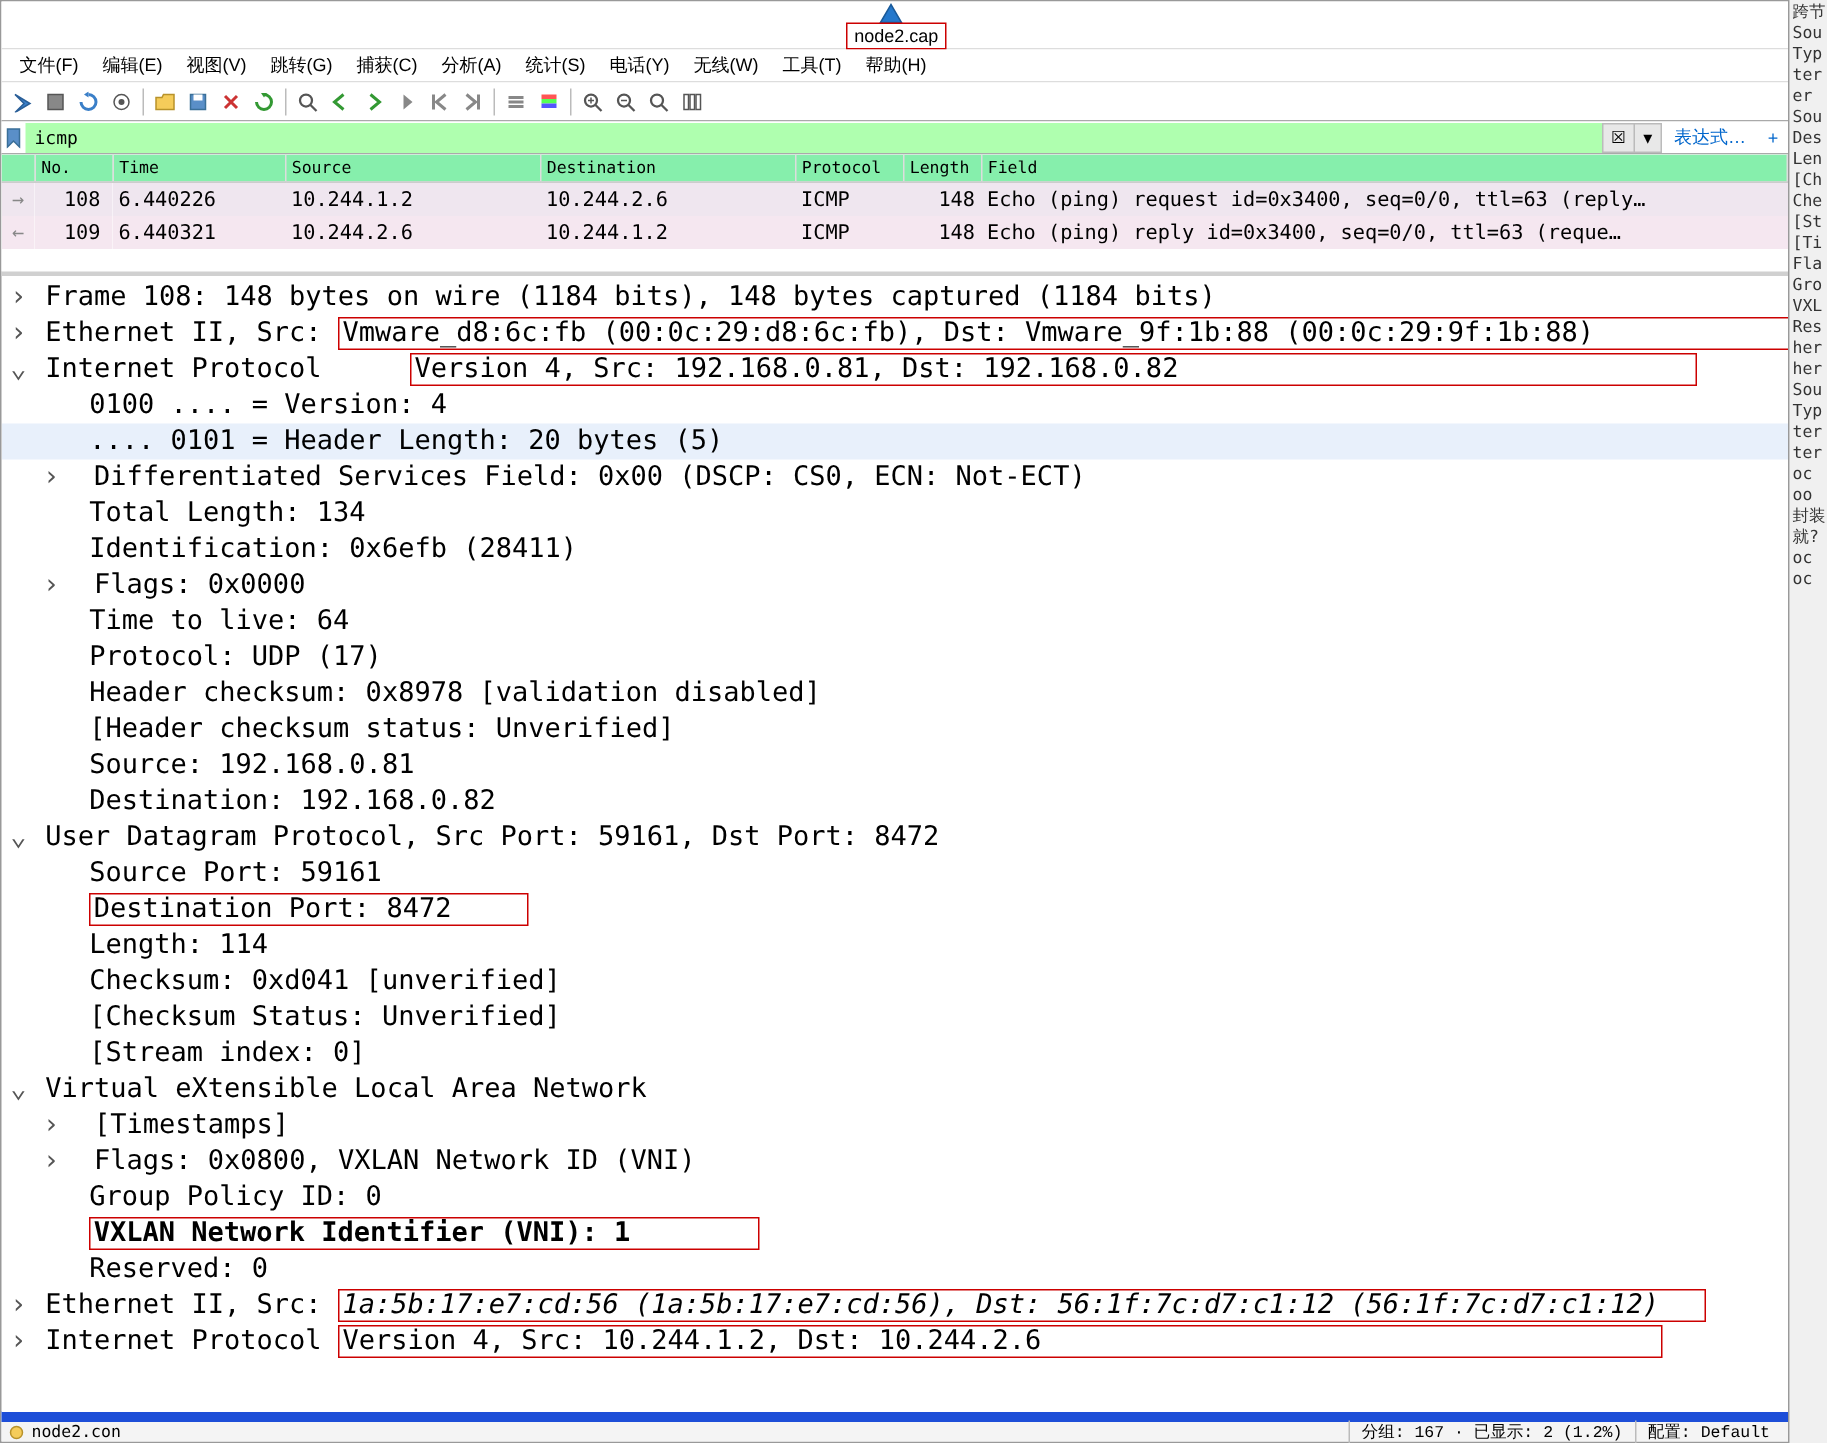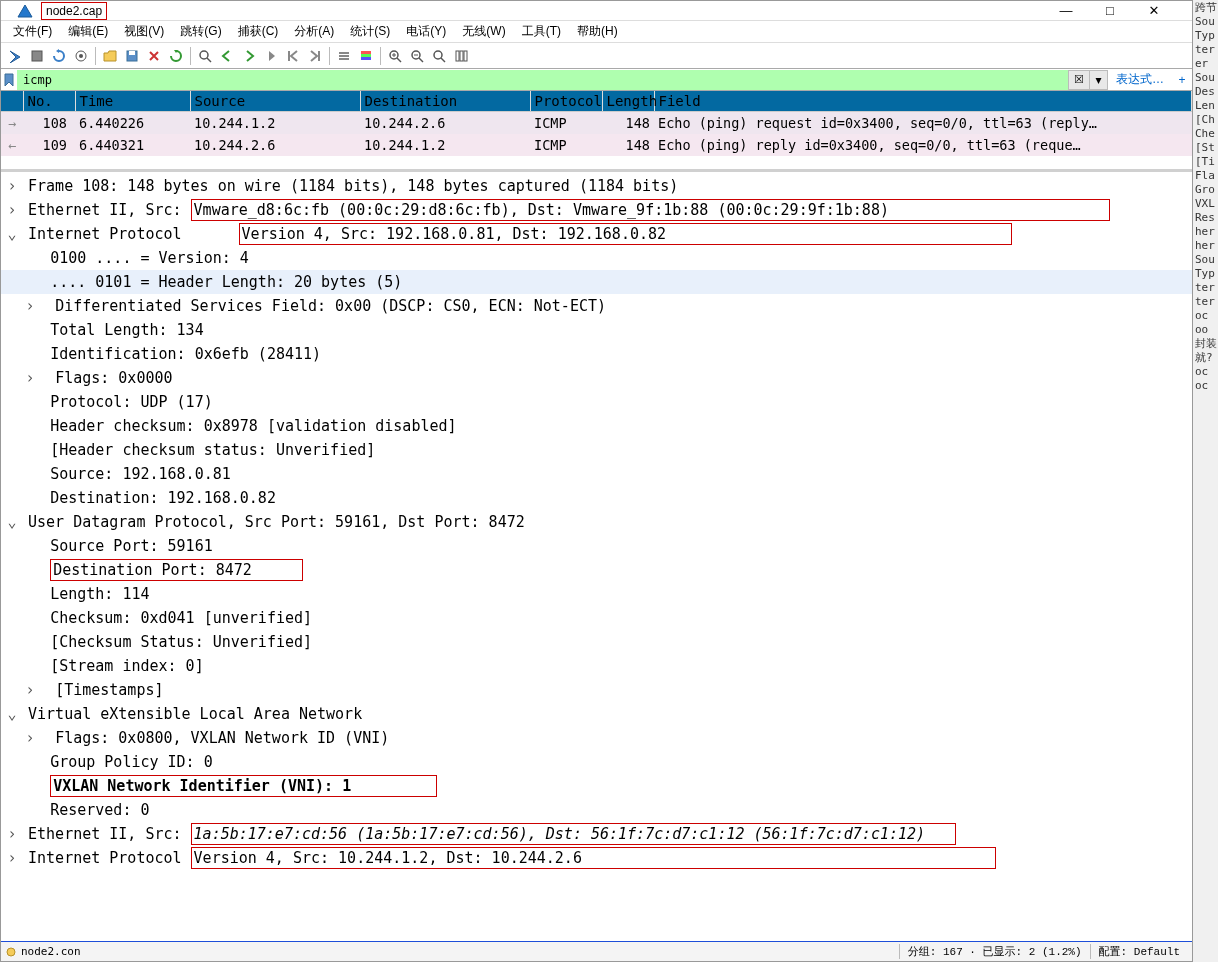--- a/index.html
+++ b/index.html
@@ -1,21 +1,21 @@
 <!DOCTYPE html>
 <html><head>
 <meta charset="utf-8">
 <style>
 * { margin: 0; padding: 0; box-sizing: border-box; }
 body { font-family: "Microsoft YaHei", "Segoe UI", Tahoma, sans-serif; font-size: 12px; background: #f0f0f0; overflow: hidden; width: 1218px; height: 962px; }
 .window { width: 1193px; height: 962px; background: #fff; border: 1px solid #999; position: relative; display: flex; flex-direction: column; }
 .background-text { position: absolute; left: 1195px; top: 1px; width: 23px; font-size: 11px; color: #333; line-height: 14px; font-family: Consolas, monospace; }
 
 
-.titlebar { height: 20px; background: #fff; display: flex; align-items: center; padding: 0 16px; border-bottom: 1px solid #ddd; }
+.titlebar { height: 32px; background: #fff; display: flex; align-items: center; padding: 0 5px; border-bottom: 1px solid #ddd; flex-direction: column; }
 .titlebar .app-icon { width: 16px; height: 16px; margin-right: 6px; }
 .titlebar .title { flex: 1; font-size: 12px; padding-left: 2px; }
 .titlebar .title .boxed { border: 1.5px solid #c00; padding: 1px 4px; }
 .titlebar .winbtns { display: flex; }
 .titlebar .winbtns .btn { width: 44px; height: 24px; display: flex; align-items: center; justify-content: center; font-size: 13px; color: #000; cursor: pointer; }
 
 
 .menubar { height: 22px; background: #fff; display: flex; align-items: center; padding: 0 4px; border-bottom: 1px solid #ddd; font-size: 12px; }
 .menubar .item { padding: 2px 8px; cursor: pointer; }
 
@@ -29,38 +29,38 @@
 .filterbar .bookmark { width: 16px; height: 18px; display: flex; align-items: center; justify-content: center; cursor: pointer; }
 .filterbar input { flex: 1; height: 20px; border: none; background: #afffaf; padding: 0 6px; font-family: Consolas, monospace; font-size: 12px; outline: none; }
 .filterbar .clearbtn { width: 22px; height: 20px; background: #e8e8e8; border: 1px solid #bbb; cursor: pointer; display:flex;align-items:center;justify-content:center;font-size:11px;}
 .filterbar .dropbtn { width: 18px; height: 20px; background: #e8e8e8; border: 1px solid #bbb; border-left:none; cursor: pointer; display:flex;align-items:center;justify-content:center;}
 .filterbar .exprlabel { padding: 0 8px; color: #06c; cursor: pointer; font-size: 12px; }
 .filterbar .plus { width: 20px; text-align:center; color: #06c; cursor: pointer; }
 
 
 .packetlist { height: 78px; overflow: hidden; background: #fff; }
 .packetlist table { width: 100%; border-collapse: collapse; table-layout: fixed; }
-.packetlist th { text-align: left; font-weight: normal; font-size: 14px; background: #0369a1; border-right: 1px solid #ddd; border-bottom: 1px solid #ccc; padding: 2px 4px; height: 18px; font-family: Consolas, monospace; }
+.packetlist th { text-align: left; font-weight: normal; font-size: 11px; background: #86efac; border-right: 1px solid #ddd; border-bottom: 1px solid #ccc; padding: 2px 4px; height: 18px; font-family: Consolas, monospace; }
 .packetlist td { font-family: Consolas, "Lucida Console", monospace; font-size: 13.5px; padding: 3px 4px; white-space: nowrap; overflow: hidden; }
 .packetlist tr.req { background: #efe6ef; }
 .packetlist tr.rep { background: #f5e7f0; }
 .packetlist .arrow { font-family: Consolas, monospace; color: #888; text-align:center; }
 
 
 .details { flex: 1; overflow-y: auto; background: #fff; border-top: 3px solid #d0d0d0; padding: 2px 0; position: relative; }
 .details::-webkit-scrollbar { width: 16px; }
 .details::-webkit-scrollbar-track { background: #f0f0f0; }
 .details::-webkit-scrollbar-thumb { background: #c0c0c0; border: 1px solid #a0a0a0; }
-.details .line { font-family: Consolas, "Lucida Console", monospace; font-size: 15px; line-height: 24px; white-space: pre; padding-left: 4px; position: relative; }
+.details .line { font-family: Consolas, "Lucida Console", monospace; font-size: 18px; line-height: 24px; white-space: pre; padding-left: 4px; position: relative; }
 .details .line.selected { background: #e8f0fb; }
 .details .toggle { display: inline-block; width: 14px; text-align: center; cursor: pointer; color: #555; user-select: none; }
 .details .redbox { border: 1.5px solid #c00; padding: 0px 2px; display: inline-block; line-height: 20px; }
 
 
-.statusbar { height: 20px; border-top: 1px solid #1d4ed8; background: #f4f4f4; display: flex; align-items: center; font-size: 11px; padding: 0 4px; }
+.statusbar { height: 20px; border-top: 7px solid #1d4ed8; background: #f4f4f4; display: flex; align-items: center; font-size: 11px; padding: 0 4px; }
 .statusbar .filechip { display:flex; align-items:center; gap:4px; }
 .statusbar .spacer { flex: 1; }
 .statusbar .seg { border-left: 1px solid #bbb; padding: 0 8px; font-family: Liberation Mono, monospace; }
 
 svg { display: block; }
 </style>
 </head>
 <body>
 
 <div class="window">
@@ -284,34 +284,35 @@
   <div class="details">
     <div class="line"><span class="toggle">›</span> <span>Frame 108: 148 bytes on wire (1184 bits), 148 bytes captured (1184 bits)</span></div>
     <div class="line"><span class="toggle">›</span> <span>Ethernet II, Src:</span> <span class="redbox" style="padding-right:220px;">Vmware_d8:6c:fb (00:0c:29:d8:6c:fb), Dst: Vmware_9f:1b:88 (00:0c:29:9f:1b:88)</span></div>
     <div class="line"><span class="toggle">⌄</span> <span>Internet Protocol</span> <span class="redbox" style="padding-right:345px;margin-left:48px;">Version 4, Src: 192.168.0.81, Dst: 192.168.0.82</span></div>
     <div class="line">     <span>0100 .... = Version: 4</span></div>
     <div class="line selected">     <span>.... 0101 = Header Length: 20 bytes (5)</span></div>
     <div class="line">  <span class="toggle">›</span>  <span>Differentiated Services Field: 0x00 (DSCP: CS0, ECN: Not-ECT)</span></div>
     <div class="line">     <span>Total Length: 134</span></div>
     <div class="line">     <span>Identification: 0x6efb (28411)</span></div>
     <div class="line">  <span class="toggle">›</span>  <span>Flags: 0x0000</span></div>
+    <div class="line">     <span>Time to live: 64</span></div>
     <div class="line">     <span>Protocol: UDP (17)</span></div>
     <div class="line">     <span>Header checksum: 0x8978 [validation disabled]</span></div>
     <div class="line">     <span>[Header checksum status: Unverified]</span></div>
     <div class="line">     <span>Source: 192.168.0.81</span></div>
     <div class="line">     <span>Destination: 192.168.0.82</span></div>
     <div class="line"><span class="toggle">⌄</span> <span>User Datagram Protocol, Src Port: 59161, Dst Port: 8472</span></div>
     <div class="line">     <span>Source Port: 59161</span></div>
     <div class="line">     <span class="redbox" style="padding-right:50px;">Destination Port: 8472</span></div>
     <div class="line">     <span>Length: 114</span></div>
     <div class="line">     <span>Checksum: 0xd041 [unverified]</span></div>
     <div class="line">     <span>[Checksum Status: Unverified]</span></div>
     <div class="line">     <span>[Stream index: 0]</span></div>
+    <div class="line"><span class="toggle">⌄</span> <span>Virtual eXtensible Local Area Network</span></div>
     <div class="line">  <span class="toggle">›</span>  <span>[Timestamps]</span></div>
-    <div class="line"><span class="toggle">⌄</span> <span>Virtual eXtensible Local Area Network</span></div>
     <div class="line">  <span class="toggle">›</span>  <span>Flags: 0x0800, VXLAN Network ID (VNI)</span></div>
     <div class="line">     <span>Group Policy ID: 0</span></div>
     <div class="line">     <span class="redbox" style="padding-right:85px;font-weight:bold;">VXLAN Network Identifier (VNI): 1</span></div>
     <div class="line">     <span>Reserved: 0</span></div>
     <div class="line"><span class="toggle">›</span> <span>Ethernet II, Src:</span> <span class="redbox" style="padding-right:30px;font-style:italic;">1a:5b:17:e7:cd:56 (1a:5b:17:e7:cd:56), Dst: 56:1f:7c:d7:c1:12 (56:1f:7c:d7:c1:12)</span></div>
     <div class="line"><span class="toggle">›</span> <span>Internet Protocol</span> <span class="redbox" style="padding-right:413px;">Version 4, Src: 10.244.1.2, Dst: 10.244.2.6</span></div>
   </div>
 
   <div class="statusbar">
     <span class="filechip">

